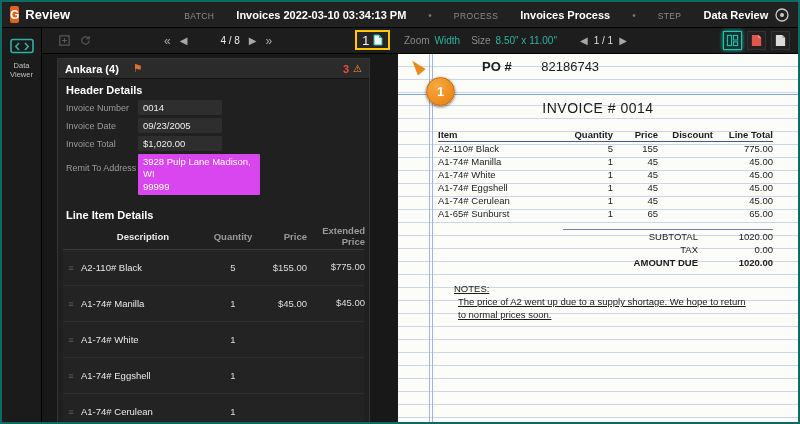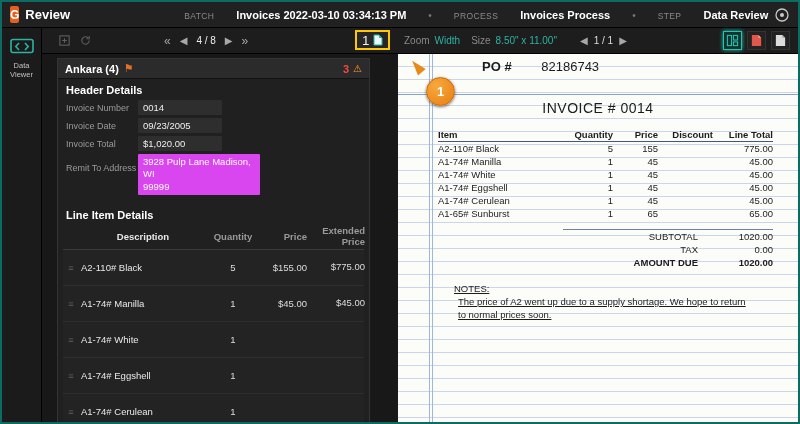--- a/index.html
+++ b/index.html
@@ -31,38 +31,38 @@
 
   
   .toolbar { position:absolute; left:40px; top:26px; right:0; height:26px; background:#1d1d1d;
              border-bottom:1px solid #000; font-size:10px; }
   .tb-group { position:absolute; top:0; height:25px; display:flex; align-items:center; gap:8px; }
   .tb-left { left:16px; color:#5e5e5e; }
   .tb-left svg { width:13px; height:13px; display:block; }
   .tb-nav { left:122px; gap:9px; color:#bdbdbd; }
   .nav-arrow { background:none; border:none; color:#a8a8a8; font-size:10px; cursor:pointer; padding:0; }
   .nav-arrow.dbl { font-size:12px; }
-  .nav-pos { color:#eee; font-size:10px; }
+  .nav-pos { color:#eee; font-size:10px;margin-left:24px; }
   .thumb-btn { position:absolute; left:313px; top:2px; height:20px; display:flex; align-items:center; gap:4px;
                padding:0 5px; background:#262626; border:2px solid #ffc800; cursor:pointer; color:#eee; }
   .thumb-btn svg { width:10px; height:12px; display:block; }
   .tb-zoom { left:362px; gap:5px; }
   .lbl { color:#8a8a8a; }
   .val-link { color:#2bb3a3; cursor:pointer; }
   .tb-pages { left:538px; gap:6px; color:#ddd; }
   .tb-right { right:8px; gap:5px; }
   .vbtn { width:19px; height:19px; display:flex; align-items:center; justify-content:center;
           background:#222; border:1px solid #333; cursor:pointer; padding:0; }
   .vbtn svg { width:13px; height:13px; display:block; }
   .vbtn.active { border:1px solid #1fc8b4; box-shadow:0 0 4px #1fc8b4; background:#15322e; }
 
   
   .card { position:absolute; left:55px; top:56px; width:313px; bottom:0; background:#202020;
           border:1px solid #343434; border-bottom:none; }
-  .card-header { height:20px; background:#2b2b2b; display:flex; align-items:center; padding:0 7px; gap:5px;
+  .card-header { height:20px; background:#2b2b2b; display:flex; align-items:center; padding:0 7px; gap:14px;
                  border-bottom:1px solid #121212; }
   .card-title { color:#fff; font-weight:bold; font-size:11px; }
   .flag-icon { color:#e0702a; font-size:11px; line-height:1; }
   .card-errors { margin-left:auto; display:flex; gap:4px; align-items:center; }
   .error-count { color:#f0493e; font-weight:bold; font-size:11px; }
   .warn-icon { color:#ff8f2b; font-size:10px; line-height:1; }
   .section-title { color:#fff; font-weight:bold; font-size:11px; padding:5px 8px 3px; }
   .fields { padding:1px 8px 6px; }
   .field { display:flex; align-items:flex-start; margin-bottom:3px; }
   .field-label { width:72px; color:#9a9a9a; font-size:9px; padding-top:3px; flex:none; }

